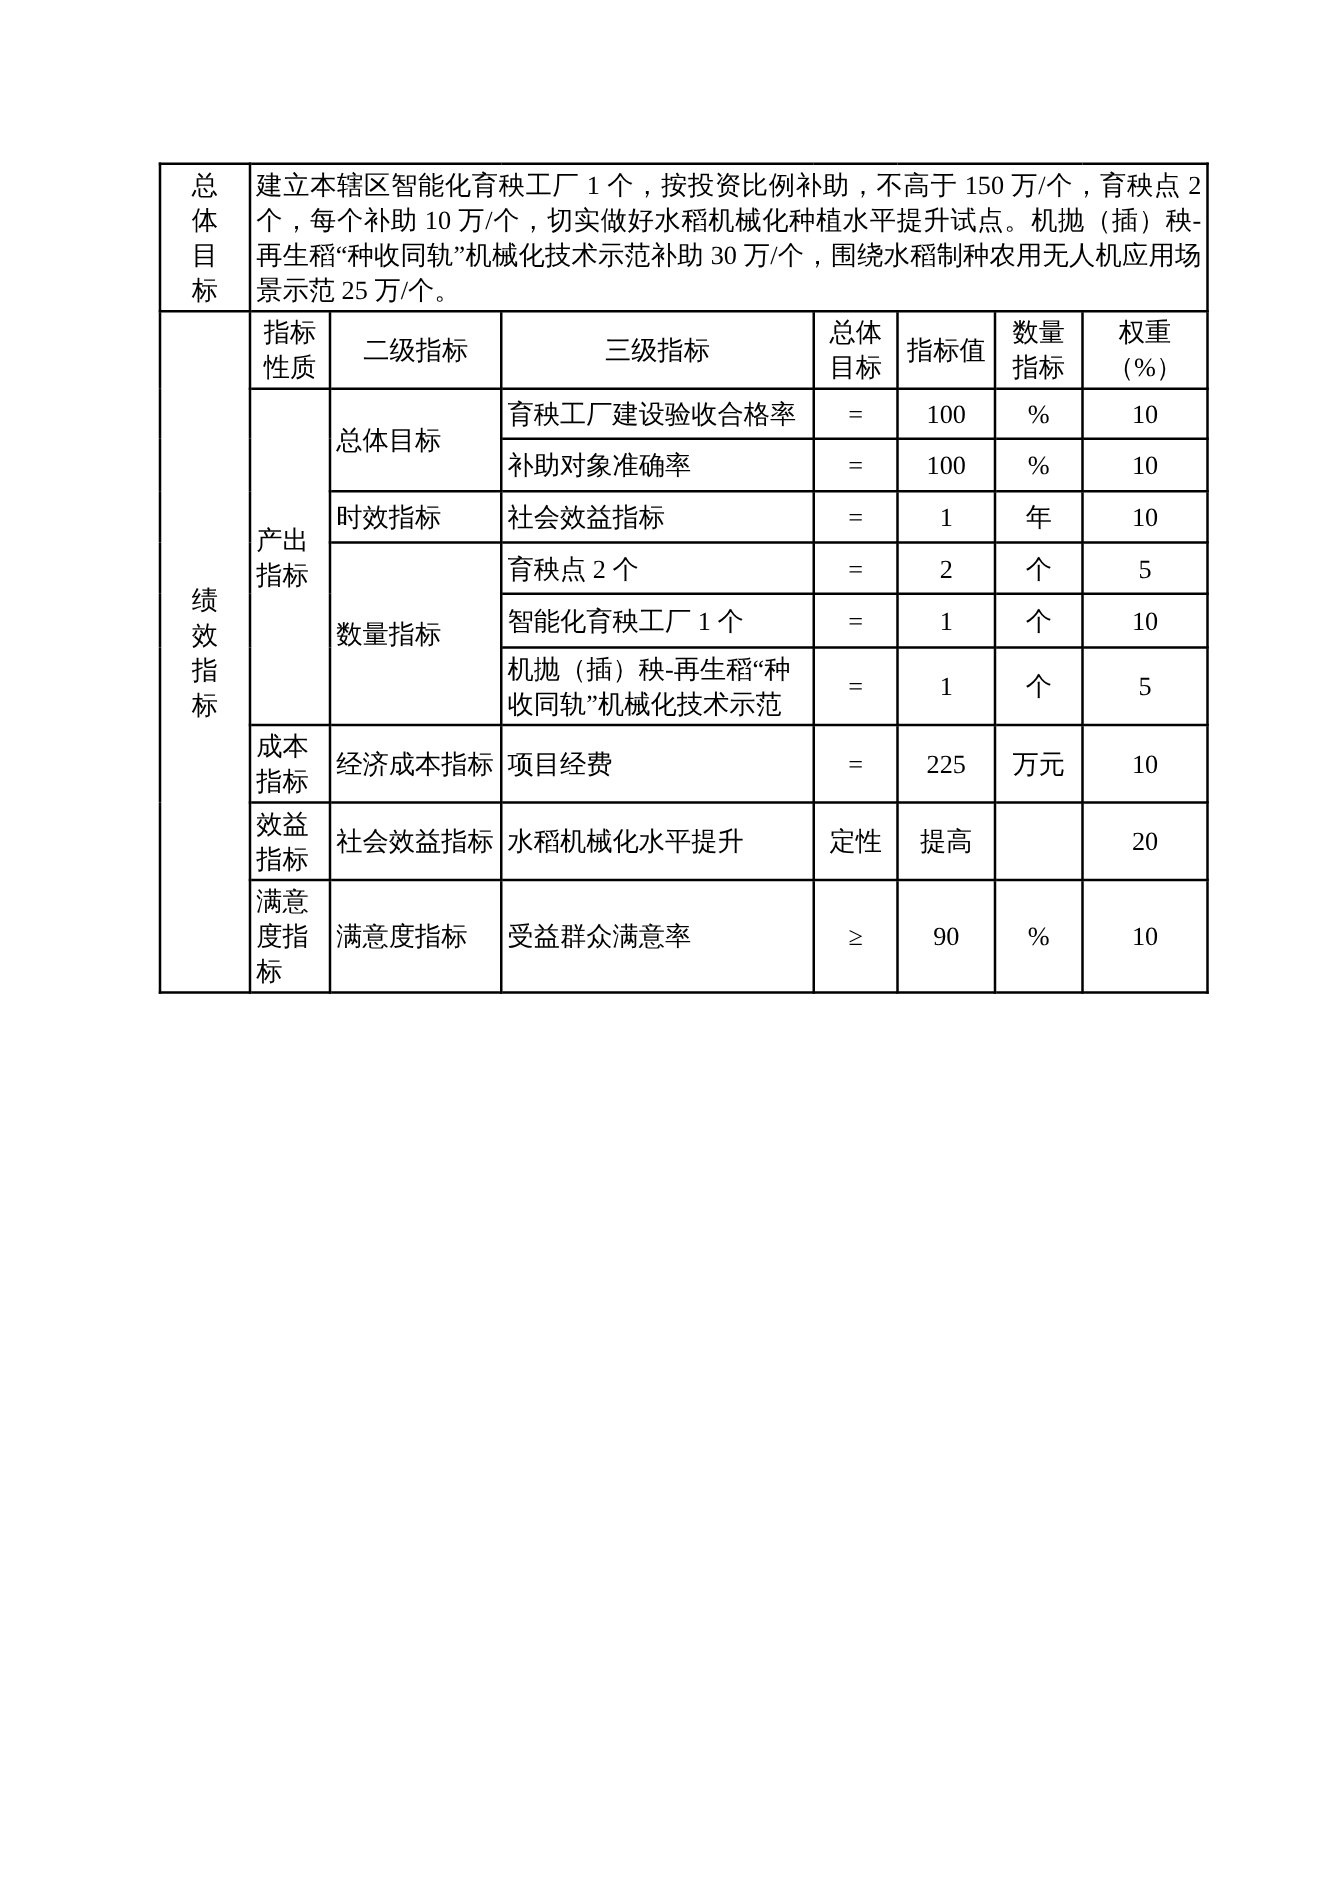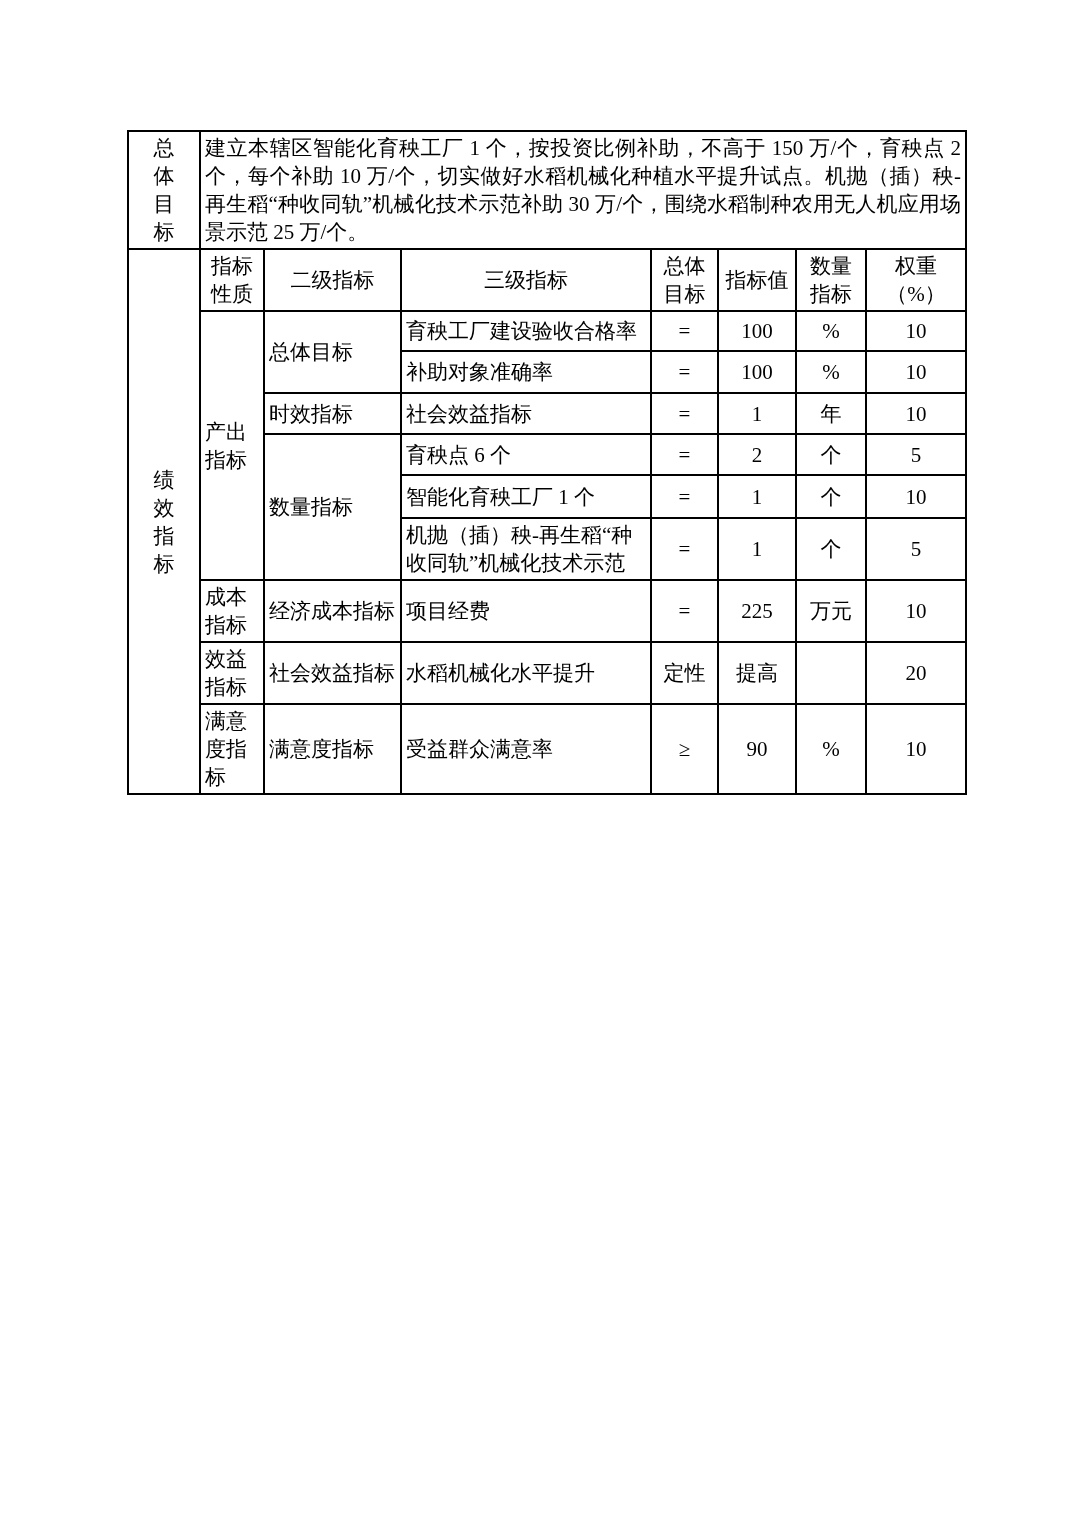--- a/index.html
+++ b/index.html
@@ -115,21 +115,21 @@
       <td class="lcell">时效指标</td>
       <td class="l3cell">社会效益指标</td>
       <td class="ccell">=</td>
       <td class="ccell">1</td>
       <td class="ccell">年</td>
       <td class="ccell">10</td>
     </tr>
 
     <tr style="height:41px;">
       <td class="lcell" rowspan="3">数量指标</td>
-      <td class="l3cell">育秧点 6 个</td>
+      <td class="l3cell">育秧点 2 个</td>
       <td class="ccell">=</td>
       <td class="ccell">2</td>
       <td class="ccell">个</td>
       <td class="ccell">5</td>
     </tr>
 
     <tr style="height:43px;">
       <td class="l3cell">智能化育秧工厂 1 个</td>
       <td class="ccell">=</td>
       <td class="ccell">1</td>

